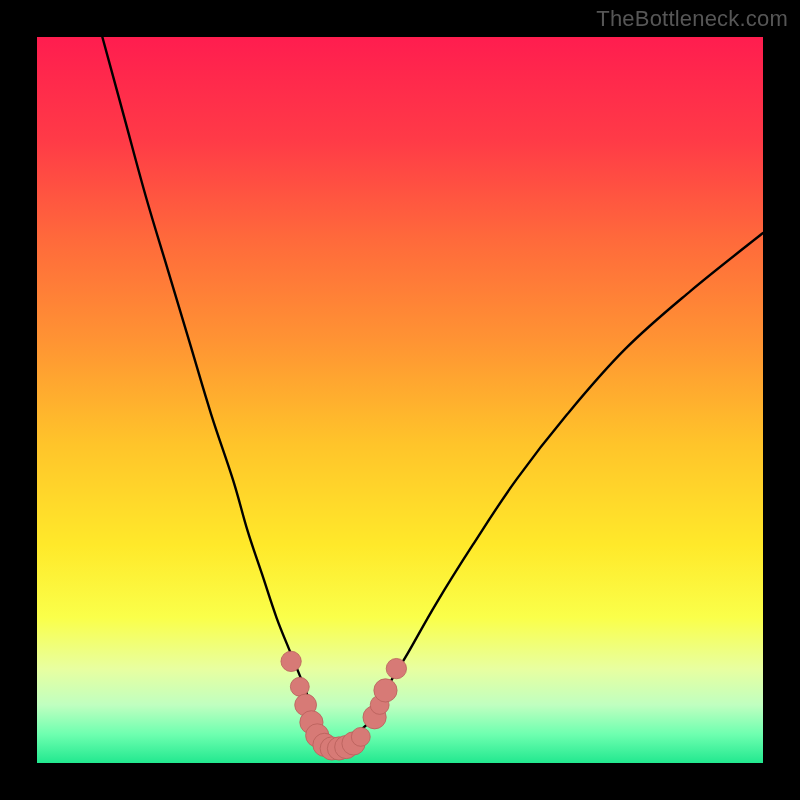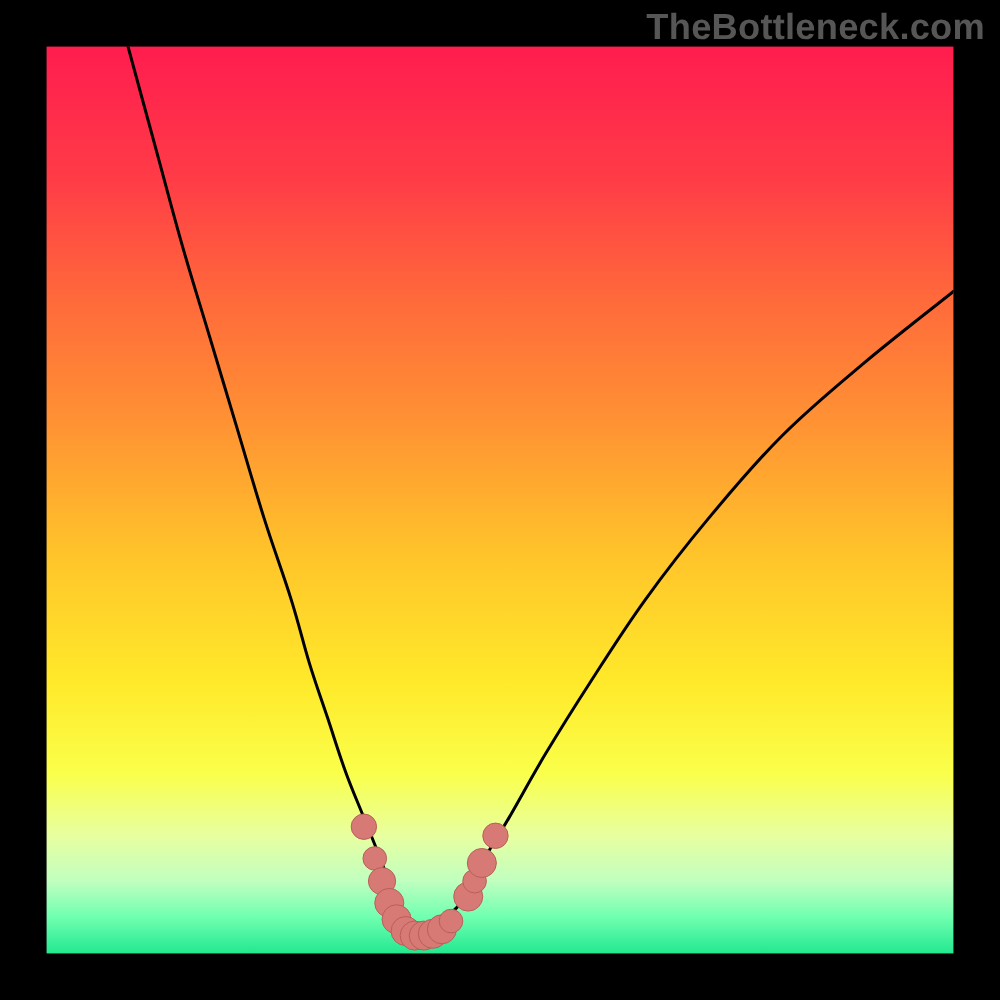--- a/index.html
+++ b/index.html
@@ -29,22 +29,22 @@
     position: absolute;
     left: 0;
     top: 0;
     width: 100%;
     height: 726px;
   }
   .attribution {
     position: absolute;
     top: 6px;
     right: 12px;
-    font-size: 29px;
-    font-weight: 700;
+    font-size: 22px;
+    font-weight: 400;
     color: #565656;
     letter-spacing: 0.2px;
   }
   svg.curve-layer {
     position: absolute;
     left: 0;
     top: 0;
     width: 726px;
     height: 726px;
   }

